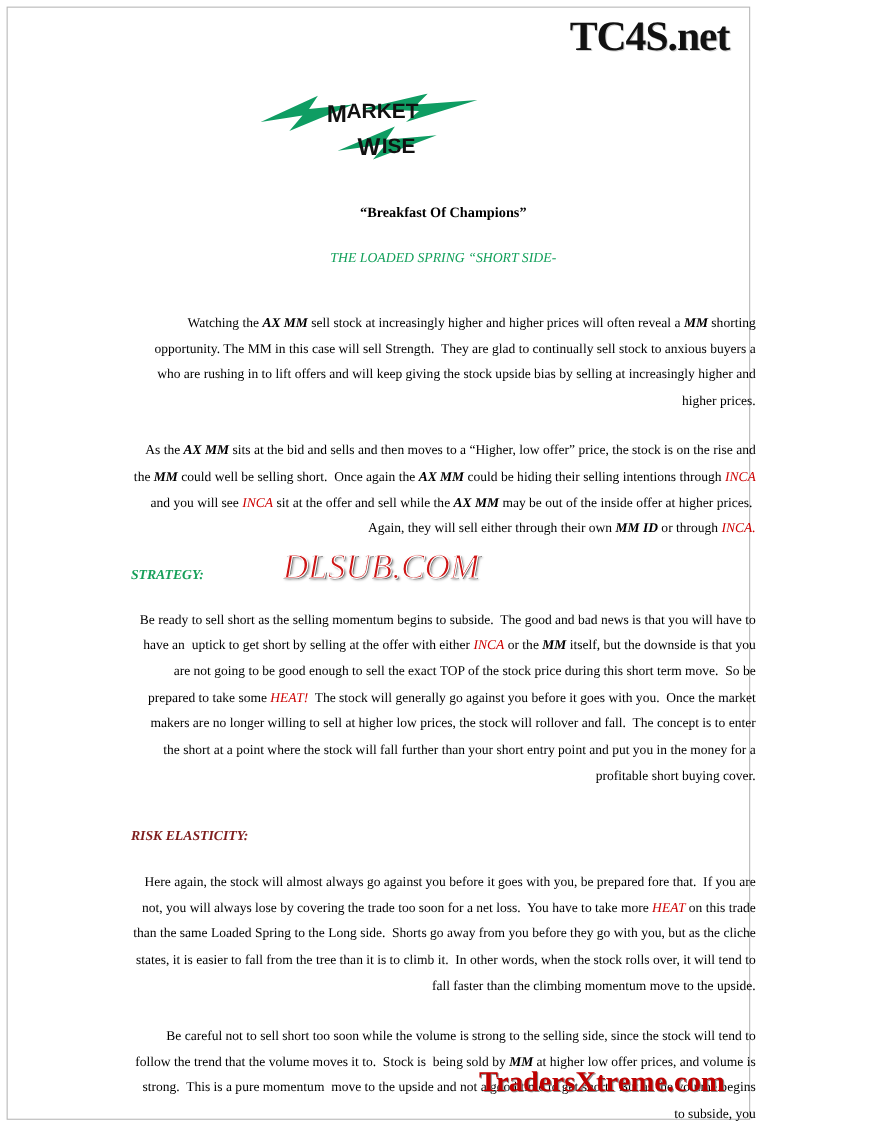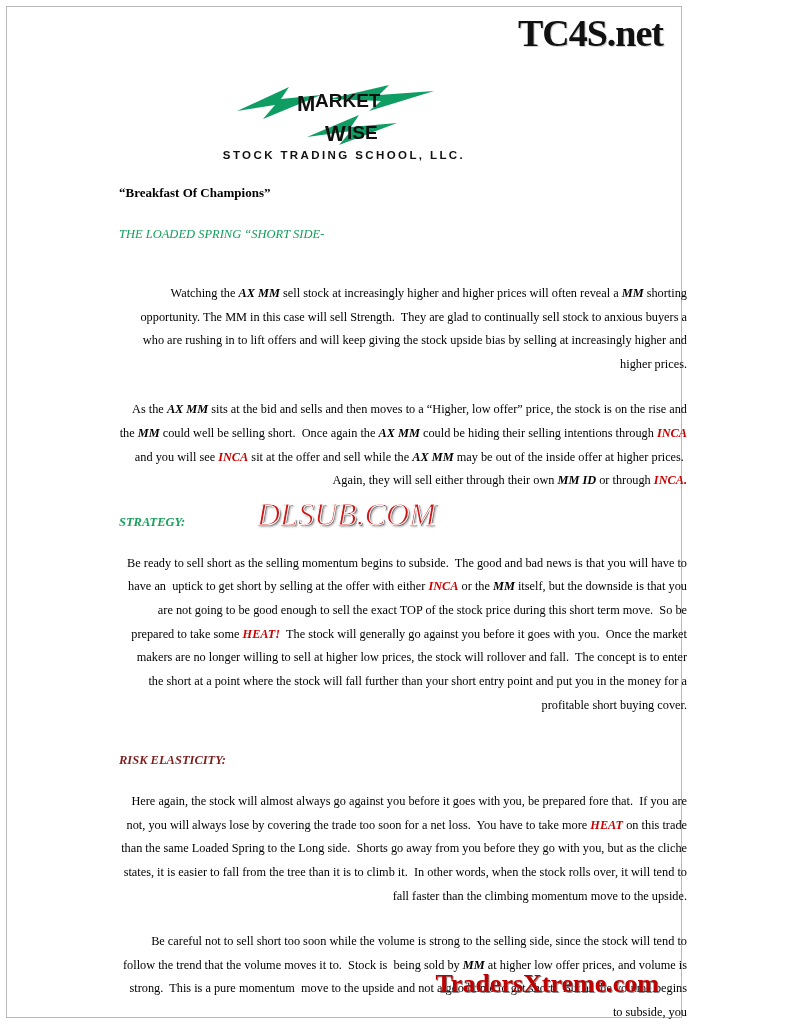--- a/index.html
+++ b/index.html
@@ -75,21 +75,21 @@
   }
 
   .doc-body {
     position: absolute;
     left: 112px;
     top: 178px;
     width: 568px;
   }
 
   .center {
-    text-align: left;
+    text-align: center;
   }
 
   .title-quote {
     font-weight: bold;
     font-size: 13px;
     margin: 0 0 26px 0;
   }
   .subtitle {
     color: #12a05a;
     font-style: italic;
@@ -110,21 +110,21 @@
   }
 
   p.para {
     font-size: 12.3px;
     line-height: 1.92;
     margin: 0 0 22px 0;
     text-align: right;
   }
 
   .bi { font-weight: bold; font-style: italic; }
-  .red { color: #cc0000; font-weight: bold; font-style: italic; }
+  .red { color: #cc0000; font-weight: normal; font-style: italic; }
 
   .dlsub {
     position: absolute;
     left: 250px;
     top: 489px;
     font-family: "Liberation Serif", serif;
     font-weight: normal;
     font-style: italic;
     font-size: 32px;
     color: #cf1616;
@@ -156,21 +156,20 @@
 
         <polygon points="78,52 130,30 122,42 168,38 110,60 122,46 78,52" fill="#0f9d63"></polygon>
 
         <text x="68" y="26" font-family="Liberation Sans, sans-serif" font-size="22" font-weight="bold" fill="#111111">M</text>
 
         <text x="96" y="56" font-family="Liberation Sans, sans-serif" font-size="22" font-weight="bold" fill="#111111">W</text>
         <text x="86" y="22" font-family="Liberation Sans, sans-serif" font-size="19" font-weight="bold" fill="#111111">ARKET</text>
         <text x="118" y="54" font-family="Liberation Sans, sans-serif" font-size="19" font-weight="bold" fill="#111111">ISE</text>
       </svg>
     </div>
-    <div class="logo-sub">STOCK TRADING SCHOOL, LLC.</div>
   </div>
 
   <div class="doc-body">
 
     <p class="title-quote center">“Breakfast Of Champions”</p>
 
     <p class="subtitle center">THE LOADED SPRING “SHORT SIDE-</p>
 
 
     <p class="para">

